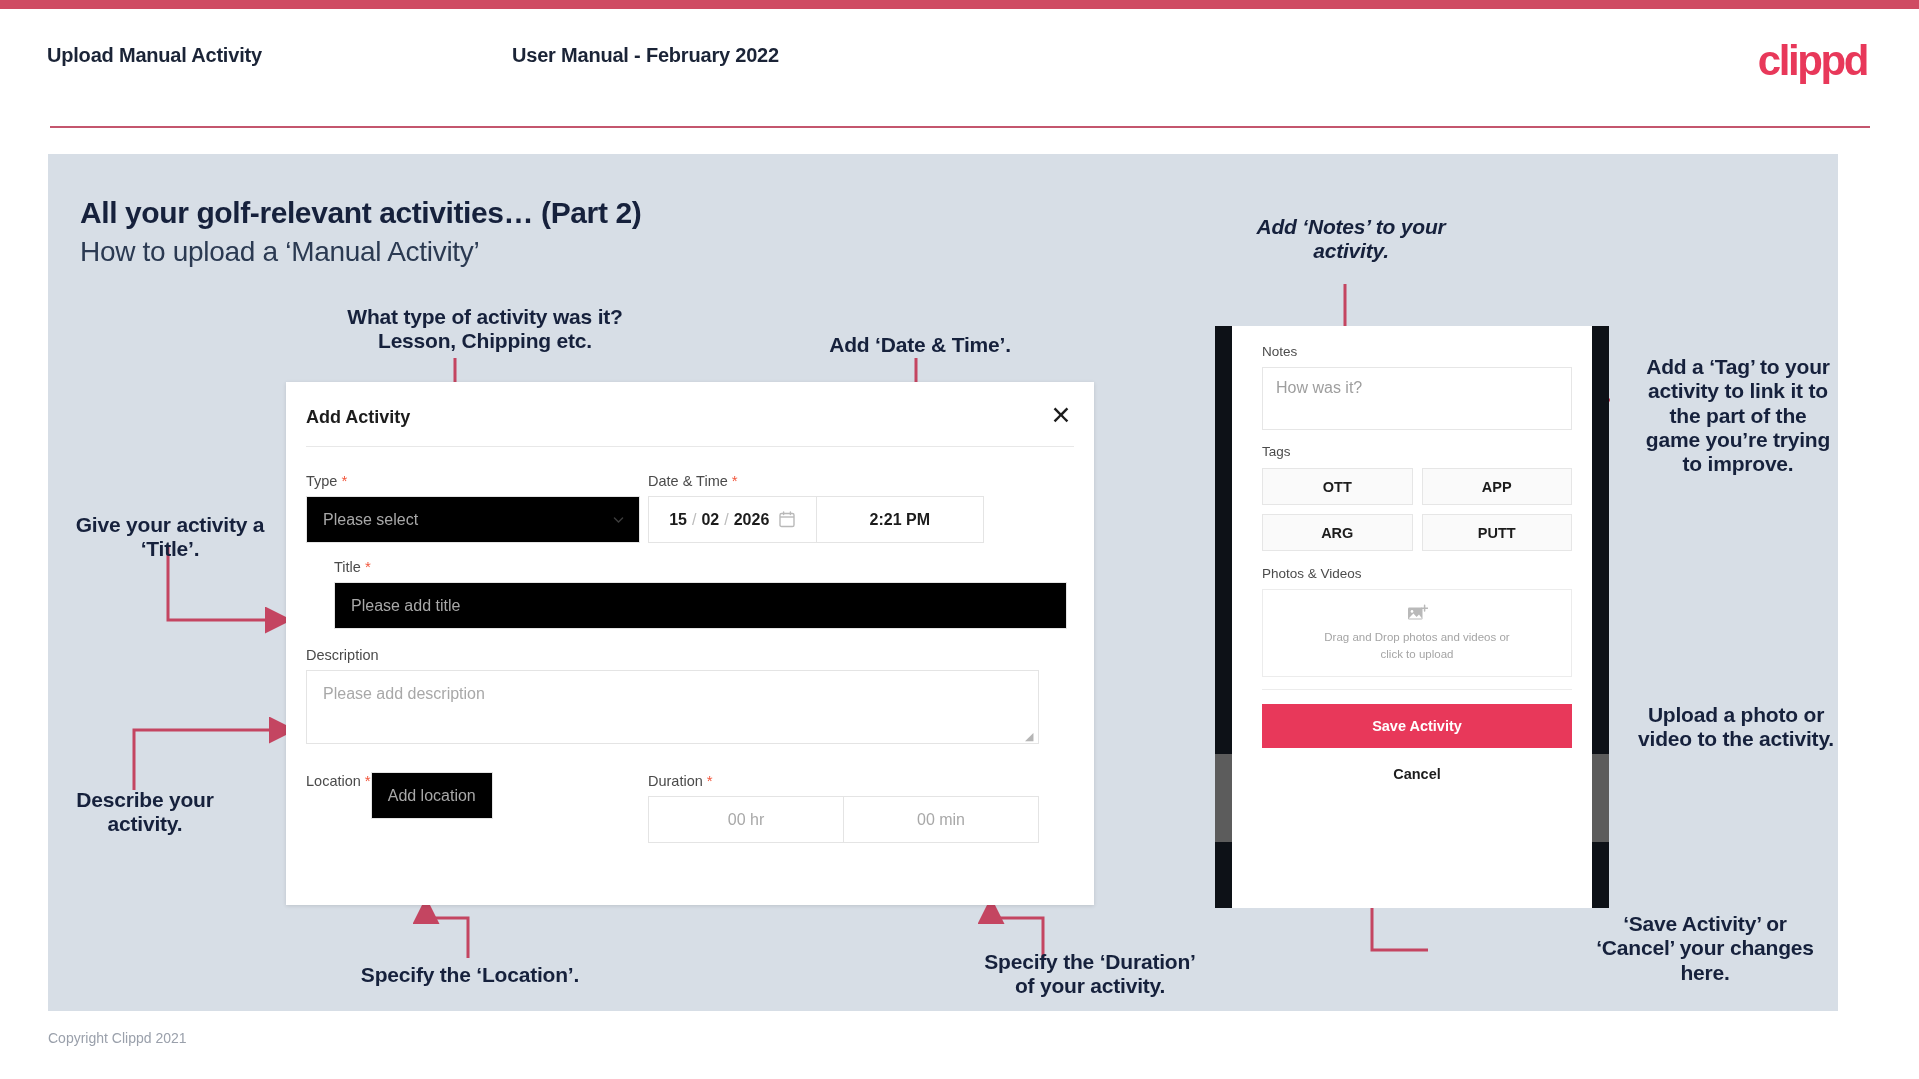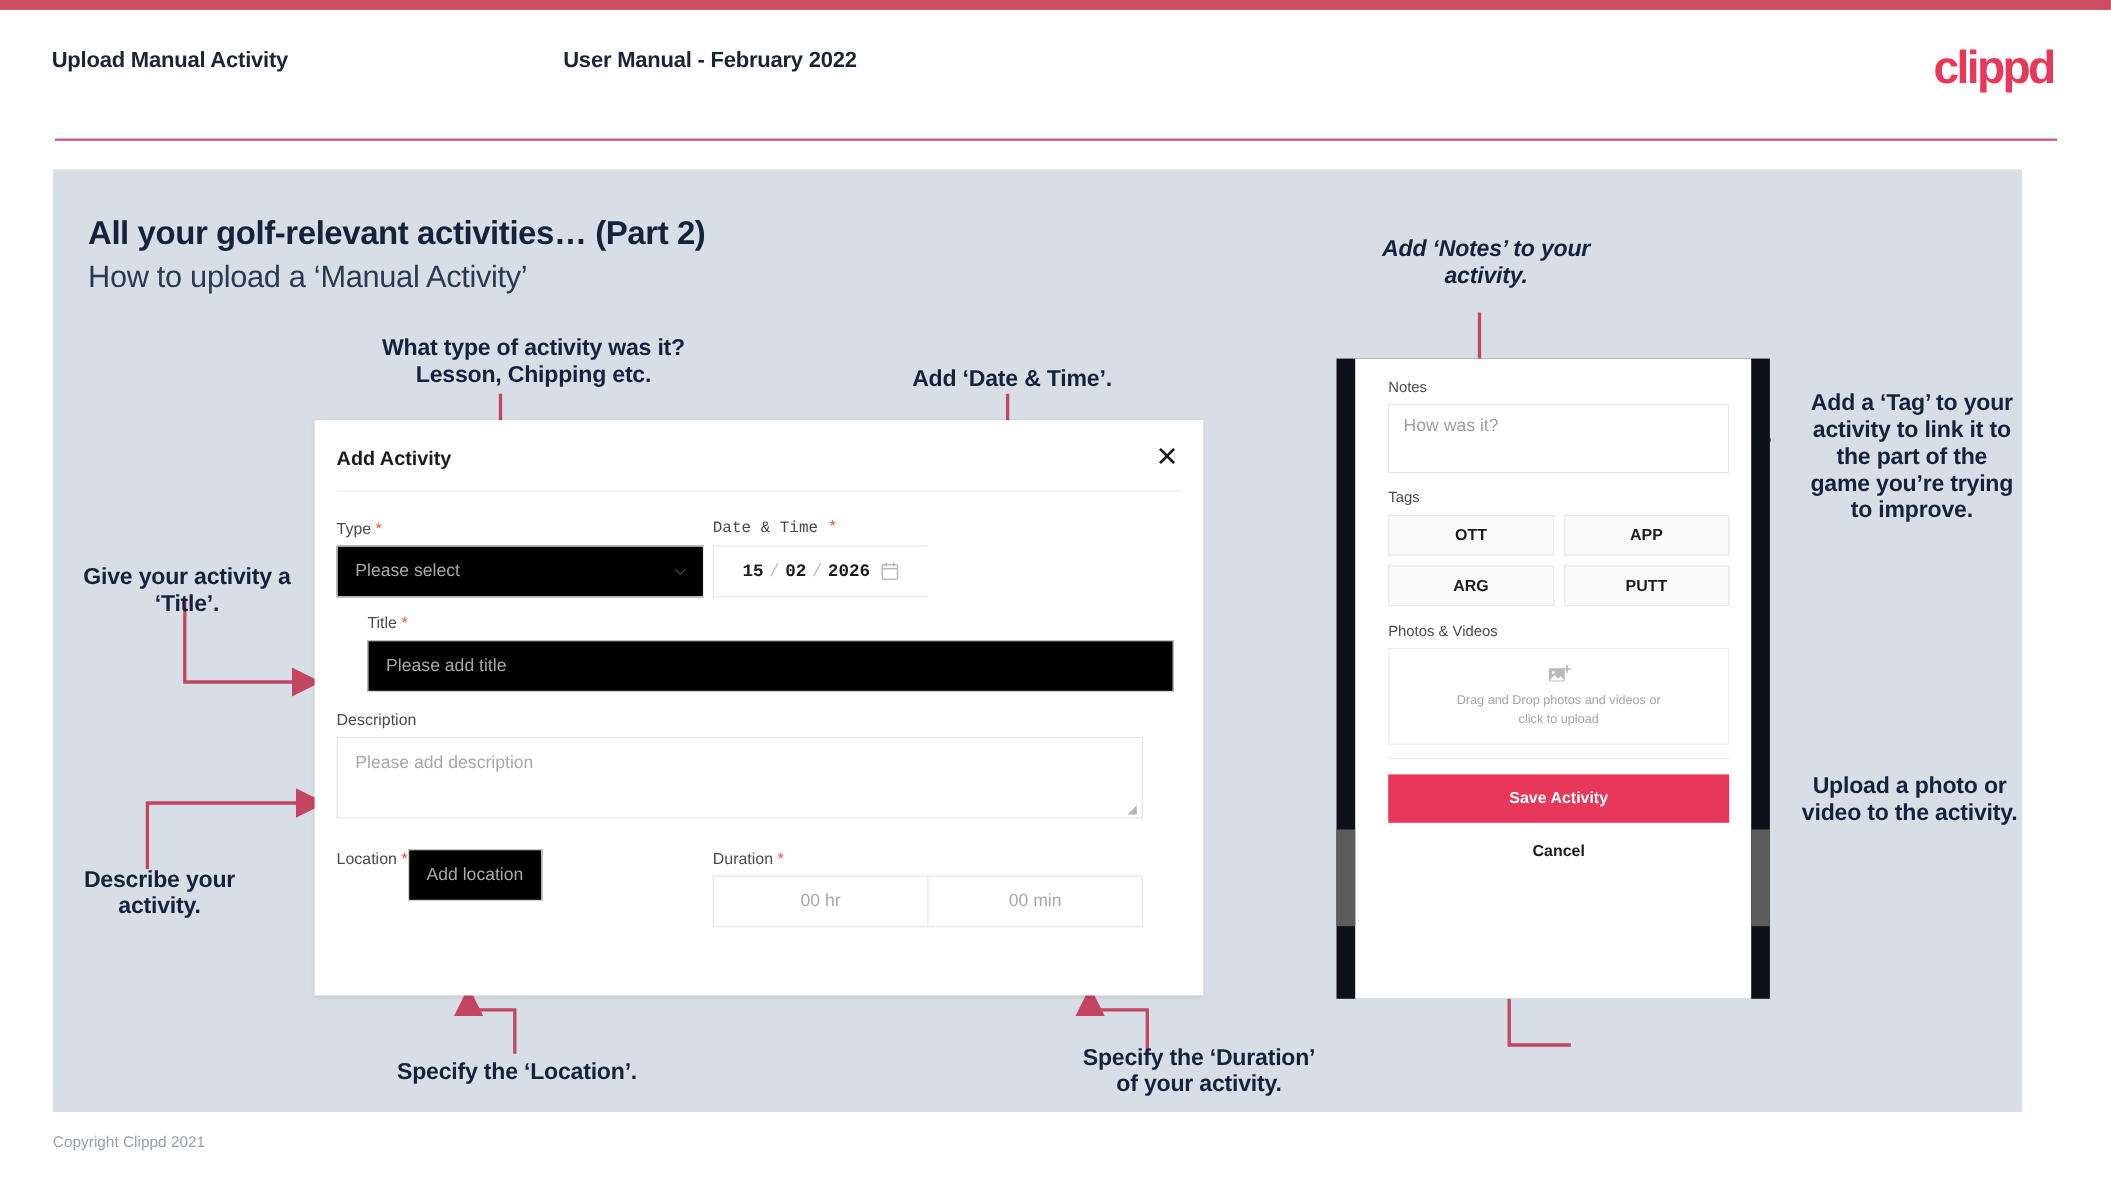--- a/index.html
+++ b/index.html
@@ -92,21 +92,21 @@
 
   .row { position:absolute; display:flex; }
 
   
   .f-type { left:20px; top:90px; width:334px; }
   .chev {
     position:absolute; right:14px; top:50%; transform:translateY(-50%);
     width:13px; height:13px;
   }
   
-  .f-dt { left:362px; top:90px; width:336px;font-family:Liberation Mono, monospace; }
+  .f-dt { left:362px; top:90px; width:336px; }
   .dt-wrap { display:flex; }
   .dt-date {
     width:195px; height:47px; border:1px solid #e4e4e4; border-right:none;
     display:flex; align-items:center; justify-content:center; gap:0px;
     font-size:16px; font-weight:700; color:#1c1c1c;
   }
   .dt-slash { color:#bdbdbd; font-weight:400; padding:0 5px; }
   .cal-ico { margin-left:10px; width:16px; height:17px; }
   .dt-time {
     width:196px; height:47px; border:1px solid #e4e4e4;
@@ -245,20 +245,23 @@
 of your activity.</div>
   <div class="anno" style="left:1221px; top:215px; width:260px; white-space:pre-line;font-style:italic;">Add ‘Notes’ to your
 activity.</div>
   <div class="anno" style="left:1622px; top:355px; width:232px; white-space:pre-line;">Add a ‘Tag’ to your
 activity to link it to
 the part of the
 game you’re trying
 to improve.</div>
   <div class="anno" style="left:1620px; top:703px; width:232px; white-space:pre-line;">Upload a photo or
 video to the activity.</div>
+  <div class="anno" style="left:1560px; top:912px; width:290px; white-space:pre-line;">‘Save Activity’ or
+‘Cancel’ your changes
+here.</div>
 
   <div class="modal">
     <div class="modal-title">Add Activity</div>
     <div class="modal-close">✕</div>
     <div class="modal-sep"></div>
 
     <div class="row f-type" style="flex-direction:column;">
       <span class="fld-label"><span>Type</span> <span class="req">*</span></span>
       <div class="inp">
         <span>Please select</span>
@@ -277,20 +280,21 @@
           <span>02</span>
           <span class="dt-slash">/</span>
           <span>2026</span>
           <svg class="cal-ico" viewBox="0 0 16 17">
             <rect x="1" y="2.5" width="14" height="13" rx="1.6" stroke="#b9b9b9" stroke-width="1.4" fill="none"></rect>
             <line x1="1" y1="6" x2="15" y2="6" stroke="#b9b9b9" stroke-width="1.4"></line>
             <line x1="4.6" y1="0.9" x2="4.6" y2="3.6" stroke="#b9b9b9" stroke-width="1.4" stroke-linecap="round"></line>
             <line x1="11.4" y1="0.9" x2="11.4" y2="3.6" stroke="#b9b9b9" stroke-width="1.4" stroke-linecap="round"></line>
           </svg>
         </div>
+        <div class="dt-time">2:21 PM</div>
       </div>
     </div>
 
     <div class="row f-title" style="flex-direction:column;">
       <span class="fld-label"><span>Title</span> <span class="req">*</span></span>
       <div class="inp">
         <span>Please add title</span>
       </div>
     </div>
 

